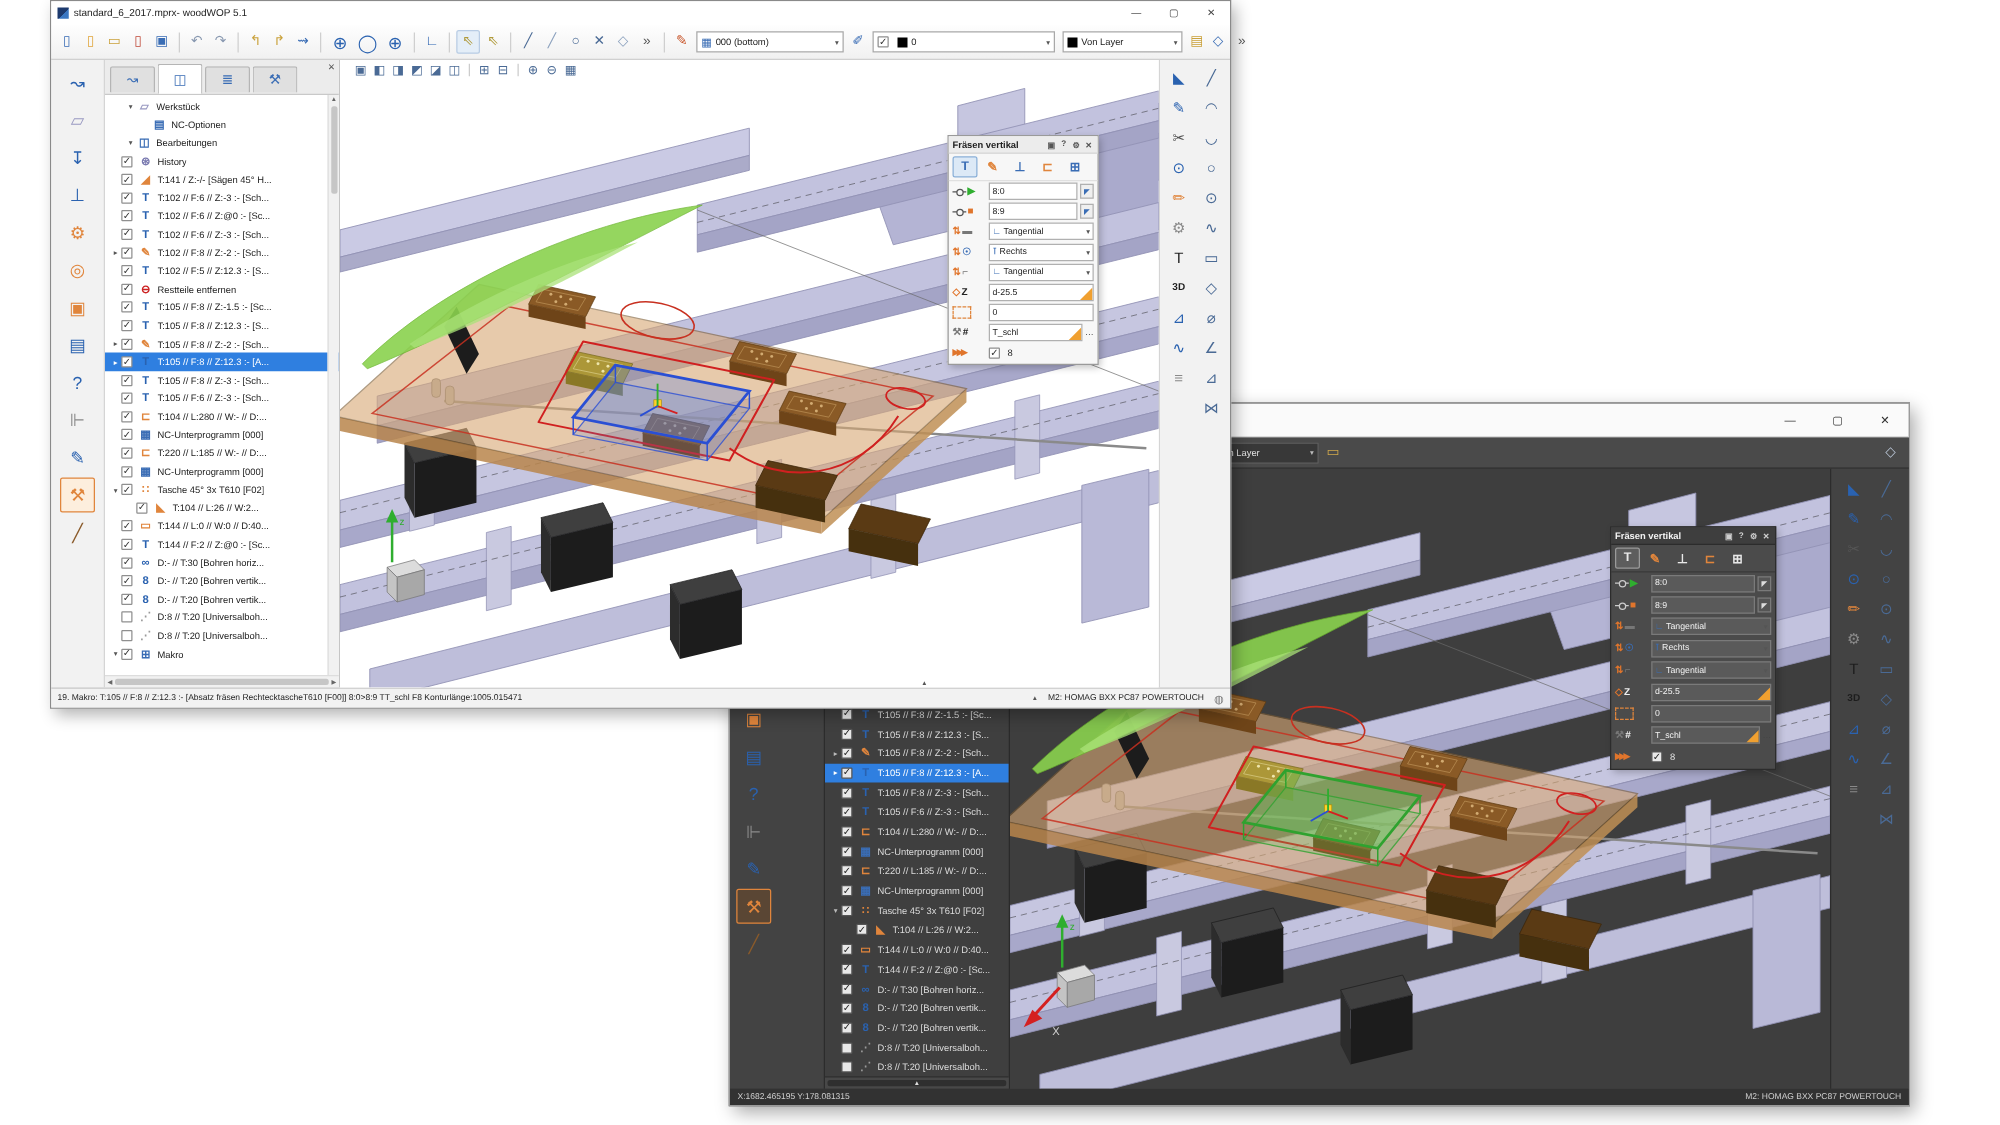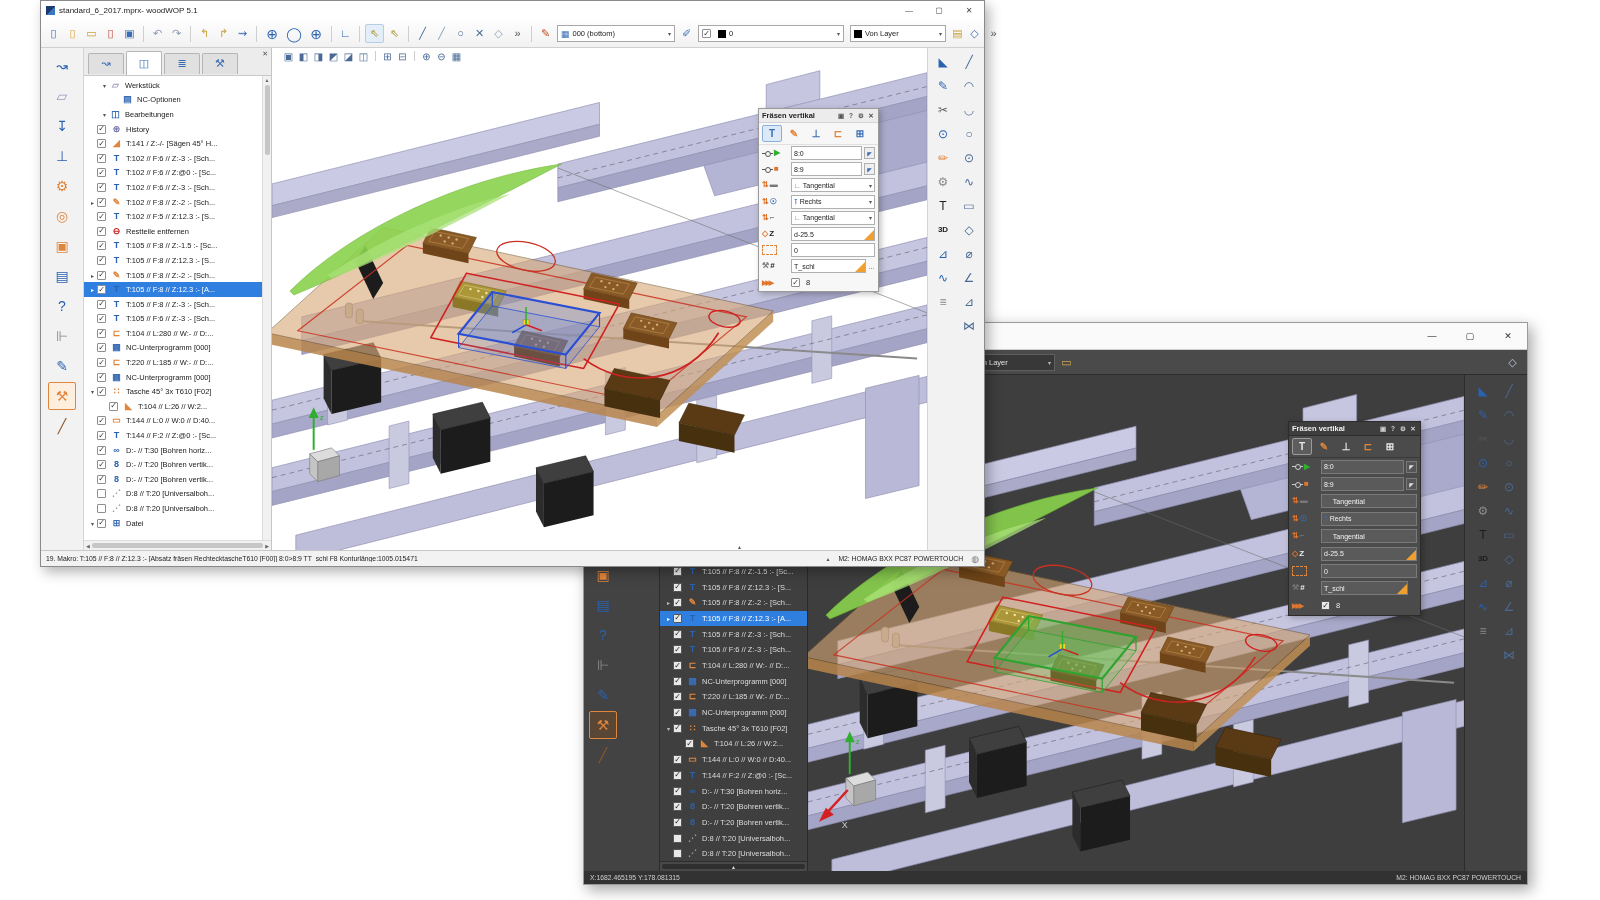--- a/index.html
+++ b/index.html
@@ -962,21 +962,21 @@
             <div class="trow" style="padding-left: 4px;">
               <span class="tarr"></span>
               <span class="cbx"></span>
               <span class="tic" style="color: rgb(154, 154, 154);">⋰</span>
               <span class="tlab">D:8 //  T:20 [Universalboh...</span>
             </div>
             <div class="trow" style="padding-left: 4px;">
               <span class="tarr">▾</span>
               <span class="cbx chk"></span>
               <span class="tic" style="color: rgb(58, 109, 181);">⊞</span>
-              <span class="tlab">Datei</span>
+              <span class="tlab">Makro</span>
             </div>
           </div>
         <div class="vsb">
           <span>▲</span>
           <span class="thumb"></span>
         </div>
       </div>
       <div class="hsb">
         <span>◀</span>
         <div class="thumb"></div>

